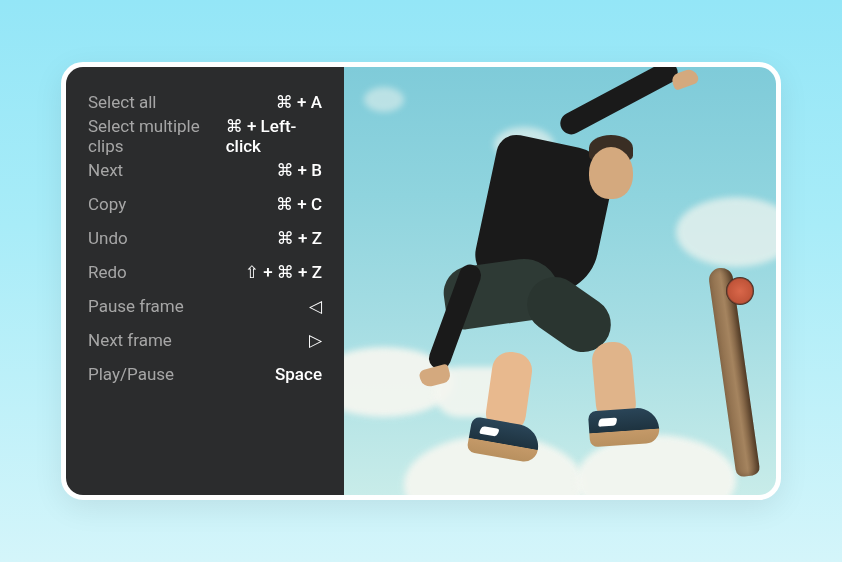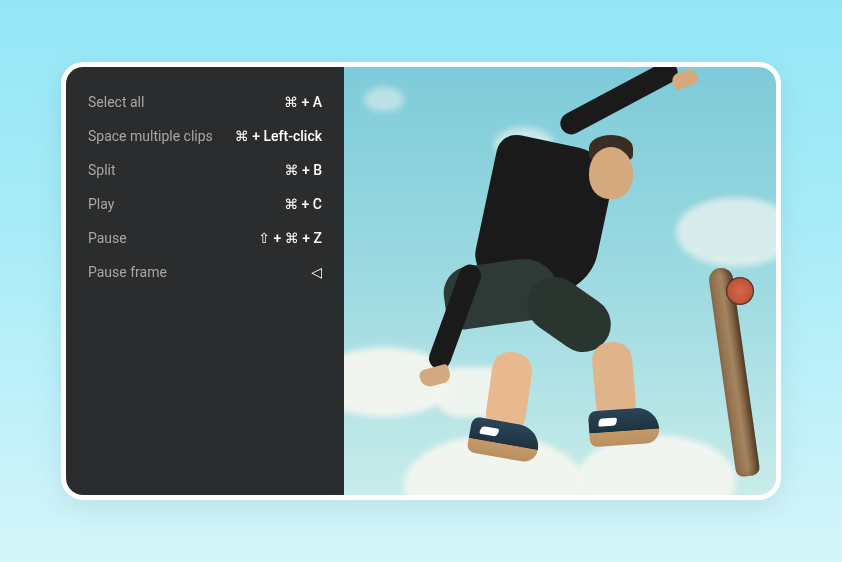--- a/index.html
+++ b/index.html
@@ -28,21 +28,21 @@
   background: #2b2c2d;
   padding: 18px 22px;
   display: flex;
   flex-direction: column;
 }
 .shortcut-row {
   display: flex;
   justify-content: space-between;
   align-items: center;
   height: 34px;
-  font-size: 14px;
+  font-size: 17px;
 }
 .shortcut-label {
   color: #a6a6a6;
   font-weight: 400;
 }
 .shortcut-keys {
   color: #ffffff;
   font-weight: 500;
   display: flex;
   align-items: center;
@@ -229,38 +229,50 @@
 </head>
 <body>
 
 <div class="window">
   <div class="sidebar">
     <div class="shortcut-row">
       <span class="shortcut-label">Select all</span>
       <span class="shortcut-keys">⌘ + A</span>
     </div>
     <div class="shortcut-row">
-      <span class="shortcut-label">Space multiple clips</span>
+      <span class="shortcut-label">Select multiple clips</span>
       <span class="shortcut-keys">⌘ + Left-click</span>
     </div>
     <div class="shortcut-row">
-      <span class="shortcut-label">Split</span>
+      <span class="shortcut-label">Next</span>
       <span class="shortcut-keys">⌘ + B</span>
     </div>
     <div class="shortcut-row">
-      <span class="shortcut-label">Play</span>
+      <span class="shortcut-label">Copy</span>
       <span class="shortcut-keys">⌘ + C</span>
     </div>
     <div class="shortcut-row">
-      <span class="shortcut-label">Pause</span>
+      <span class="shortcut-label">Undo</span>
+      <span class="shortcut-keys">⌘ + Z</span>
+    </div>
+    <div class="shortcut-row">
+      <span class="shortcut-label">Redo</span>
       <span class="shortcut-keys">⇧ + ⌘ + Z</span>
     </div>
     <div class="shortcut-row">
       <span class="shortcut-label">Pause frame</span>
       <span class="shortcut-keys">◁</span>
+    </div>
+    <div class="shortcut-row">
+      <span class="shortcut-label">Next frame</span>
+      <span class="shortcut-keys">▷</span>
+    </div>
+    <div class="shortcut-row">
+      <span class="shortcut-label">Play/Pause</span>
+      <span class="shortcut-keys">Space</span>
     </div>
   </div>
 
   <div class="preview">
     <div class="sky">
       <div class="cloud c1"></div>
       <div class="cloud c2"></div>
       <div class="cloud c3"></div>
       <div class="cloud c4"></div>
       <div class="cloud c5"></div>

